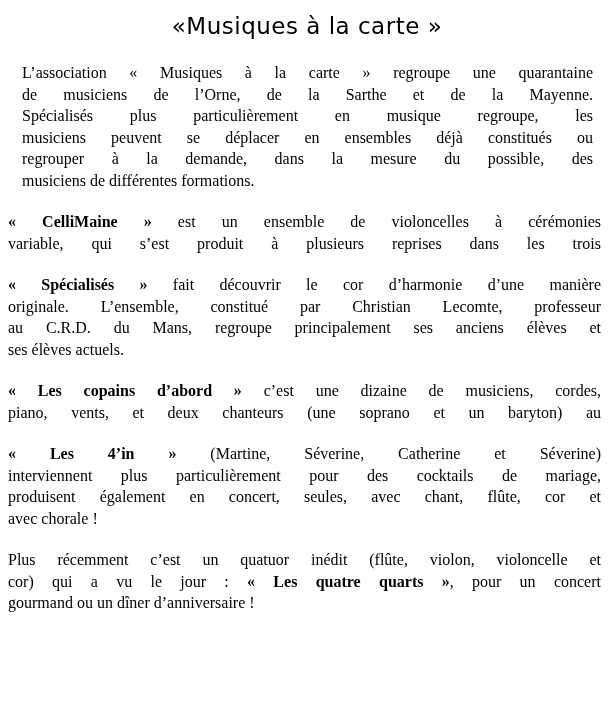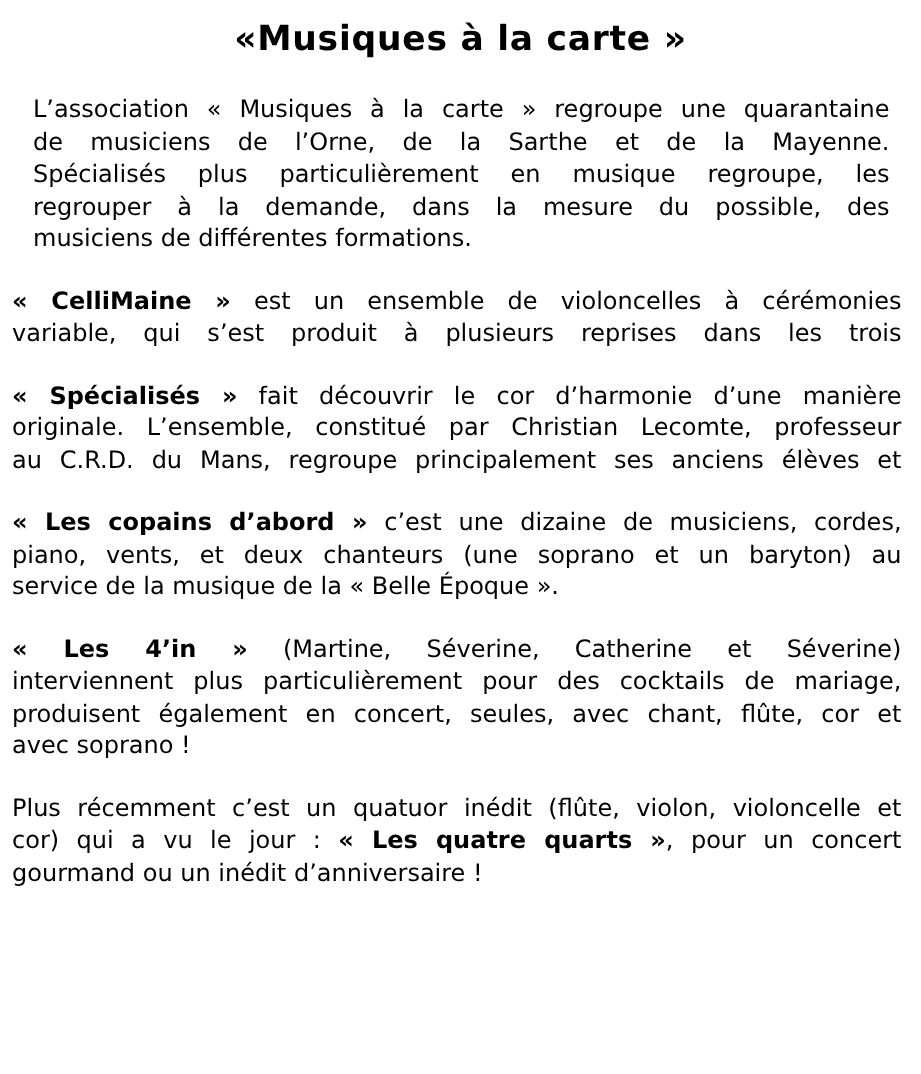--- a/index.html
+++ b/index.html
@@ -14,76 +14,78 @@
     font-family: "DejaVu Sans", "Liberation Sans", sans-serif;
     font-size: 16px;
     line-height: 21.5px;
     overflow: hidden;
   }
   .page-title {
     margin: 0;
     padding-top: 10px;
     line-height: 32px;
     font-size: 23px;
-    font-weight: bold;
+    font-weight: normal;
     text-align: center;
     letter-spacing: 0.5px;
   }
   .doc-body {
     padding-top: 20px;
   }
   .para {
     margin: 0 13px 20px 8px;
   }
   .para.indented {
     margin-left: 22px;
     margin-right: 21px;
   }
   .line {
     text-align: justify;
     text-align-last: justify;
+    font-family: Liberation Serif, serif;
   }
   .line.last {
     text-align-last: left;
   }
   .line b {
     font-weight: bold;
   }
 </style>
 </head>
 <body>
 
 <h1 class="page-title">«Musiques à la carte »</h1>
 
 <div class="doc-body">
     <div class="para indented">
       <div class="line"><span>L’association « Musiques à la carte » regroupe une quarantaine</span></div>
       <div class="line"><span>de musiciens de l’Orne, de la Sarthe et de la Mayenne.</span></div>
       <div class="line"><span>Spécialisés plus particulièrement en musique regroupe, les</span></div>
+      <div class="line"><span>musiciens peuvent se déplacer en ensembles déjà constitués ou</span></div>
       <div class="line"><span>regrouper à la demande, dans la mesure du possible, des</span></div>
       <div class="line last"><span>musiciens de différentes formations.</span></div>
     </div>
     <div class="para">
       <div class="line"><b>« CelliMaine »</b><span> est un ensemble de violoncelles à cérémonies</span></div>
       <div class="line"><span>variable, qui s’est produit à plusieurs reprises dans les trois</span></div>
     </div>
     <div class="para">
       <div class="line"><b>« Spécialisés »</b><span> fait découvrir le cor d’harmonie d’une manière</span></div>
       <div class="line"><span>originale. L’ensemble, constitué par Christian Lecomte, professeur</span></div>
       <div class="line"><span>au C.R.D. du Mans, regroupe principalement ses anciens élèves et</span></div>
+      <div class="line last"><span>ses élèves actuels.</span></div>
     </div>
     <div class="para">
       <div class="line"><b>« Les copains d’abord »</b><span> c’est une dizaine de musiciens, cordes,</span></div>
       <div class="line"><span>piano, vents, et deux chanteurs (une soprano et un baryton) au</span></div>
-      <div class="line last"><span>service de la musique de la « Belle Époque ».</span></div>
     </div>
     <div class="para">
       <div class="line"><b>« Les 4’in »</b><span> (Martine, Séverine, Catherine et Séverine)</span></div>
       <div class="line"><span>interviennent plus particulièrement pour des cocktails de mariage,</span></div>
       <div class="line"><span>produisent également en concert, seules, avec chant, flûte, cor et</span></div>
-      <div class="line last"><span>avec soprano !</span></div>
+      <div class="line last"><span>avec chorale !</span></div>
     </div>
     <div class="para">
       <div class="line"><span>Plus récemment c’est un quatuor inédit (flûte, violon, violoncelle et</span></div>
       <div class="line"><span>cor) qui a vu le jour : </span><b>« Les quatre quarts »</b><span>, pour un concert</span></div>
-      <div class="line last"><span>gourmand ou un inédit d’anniversaire !</span></div>
+      <div class="line last"><span>gourmand ou un dîner d’anniversaire !</span></div>
     </div>
   </div>
 
 </body></html>

